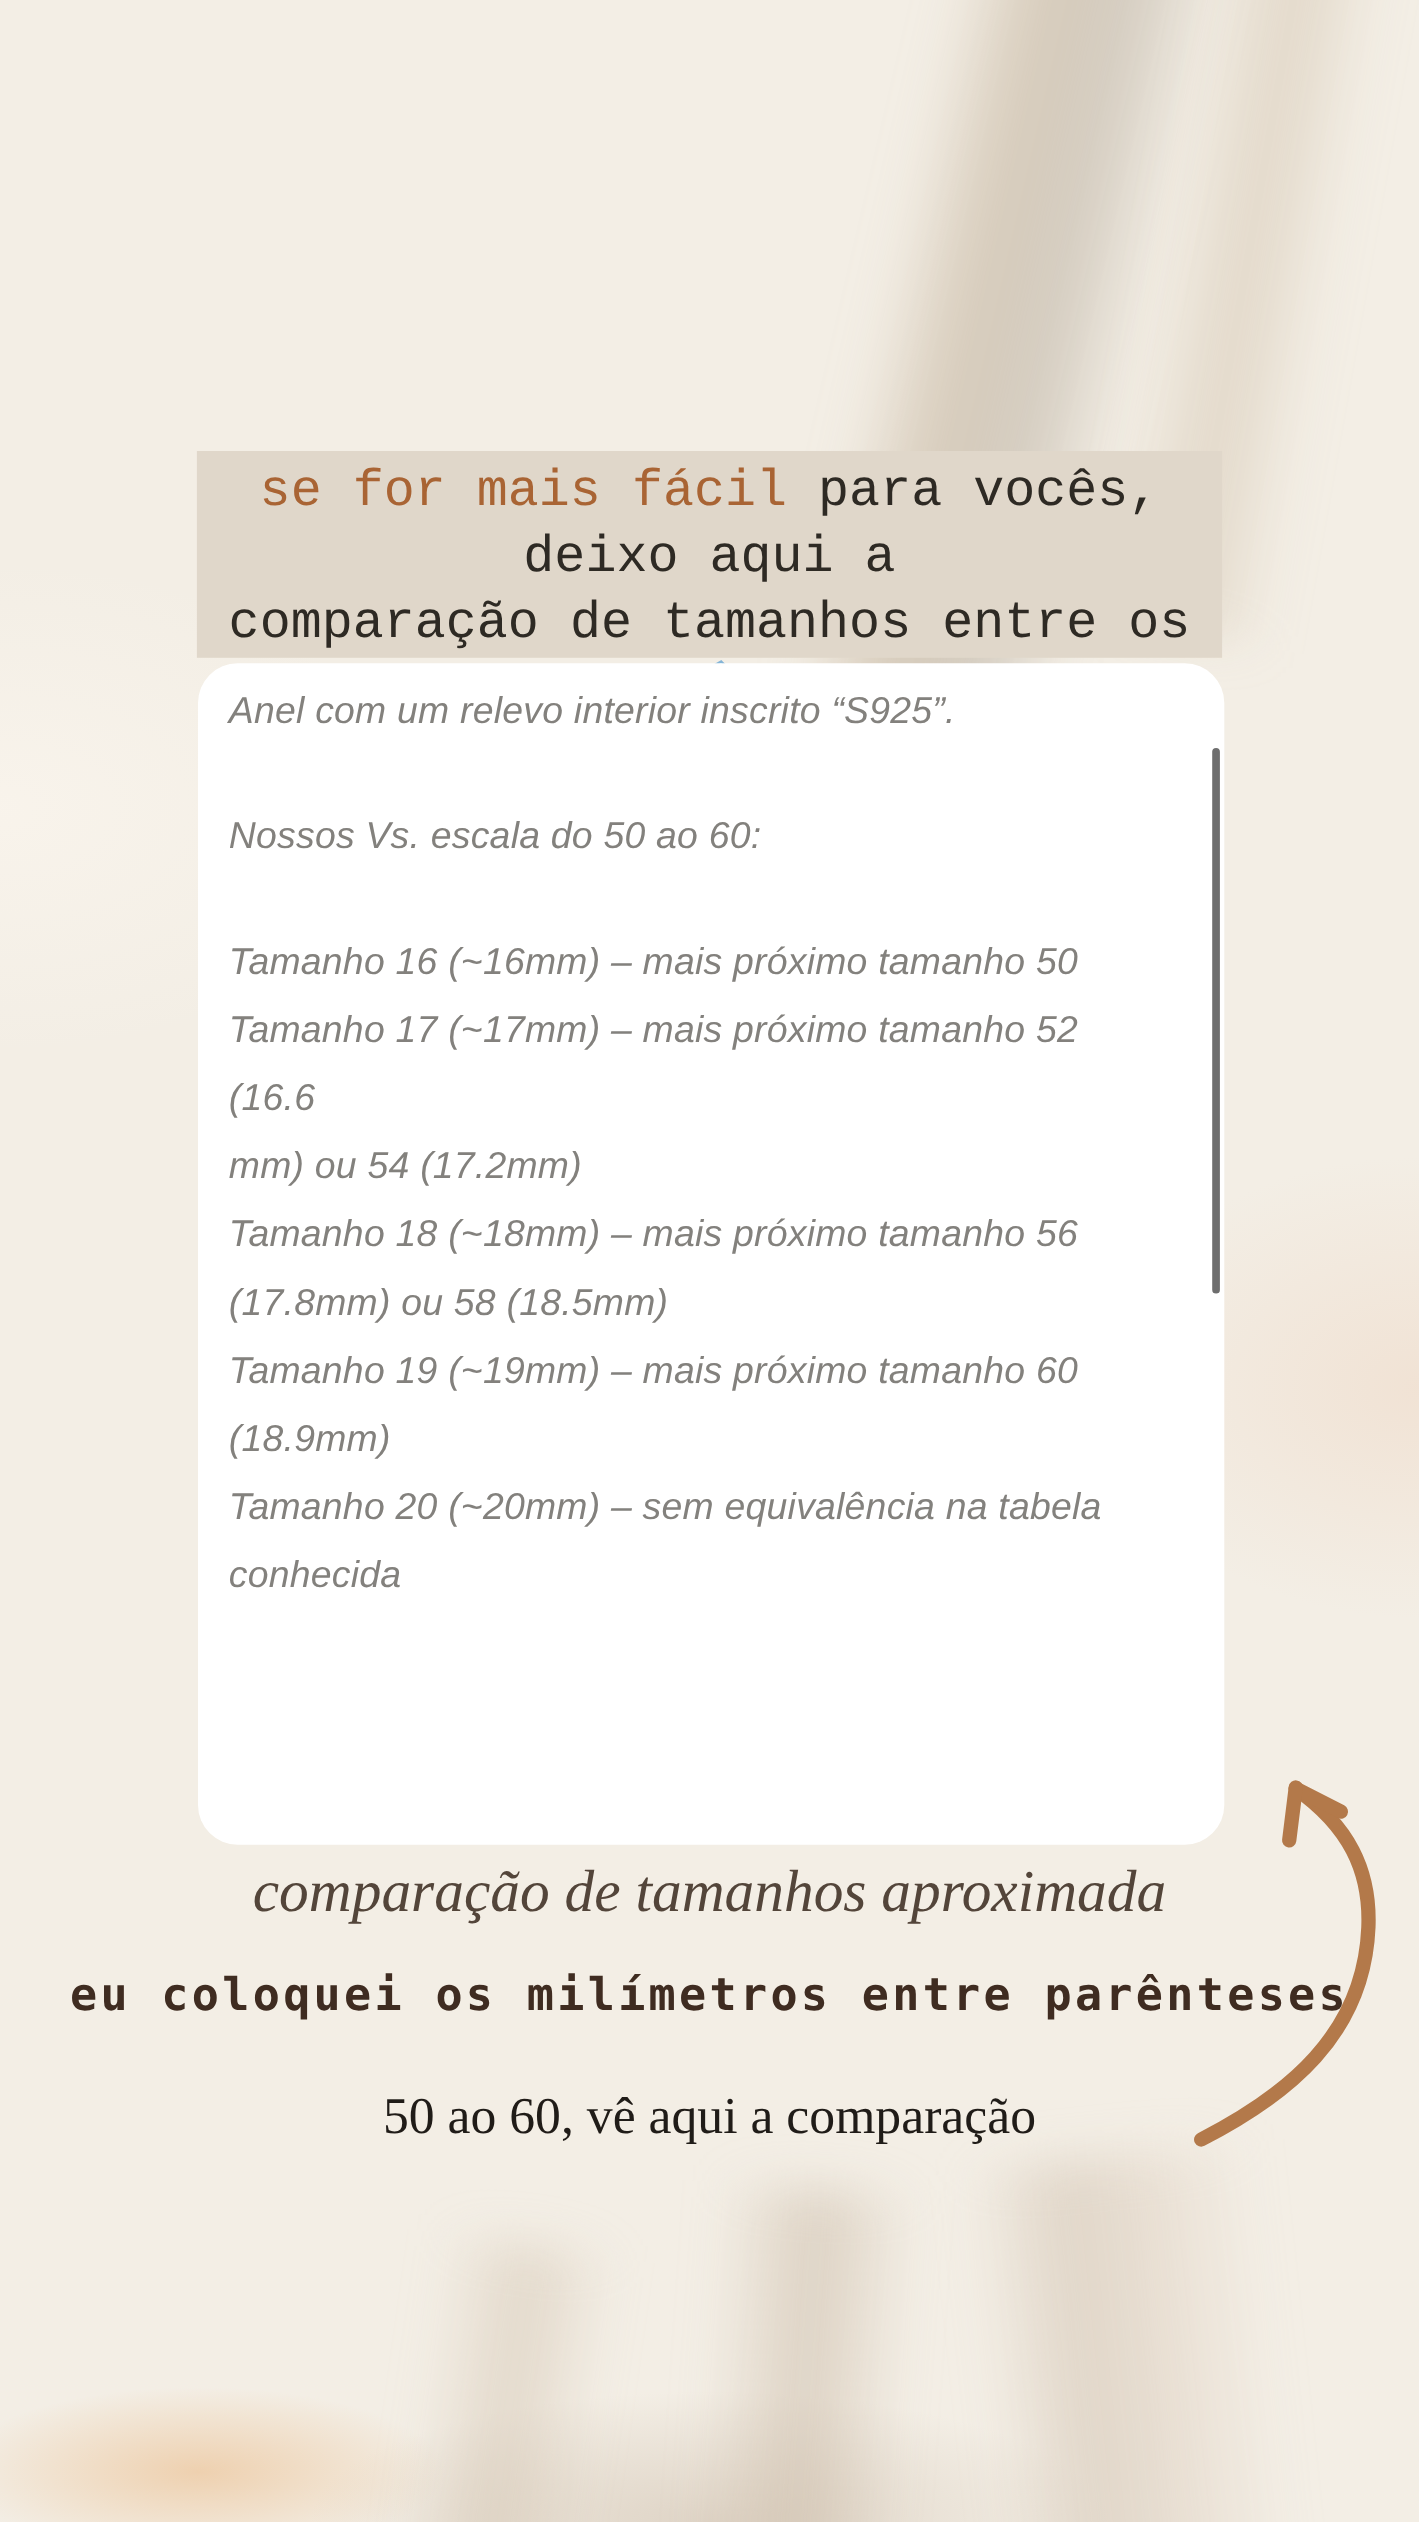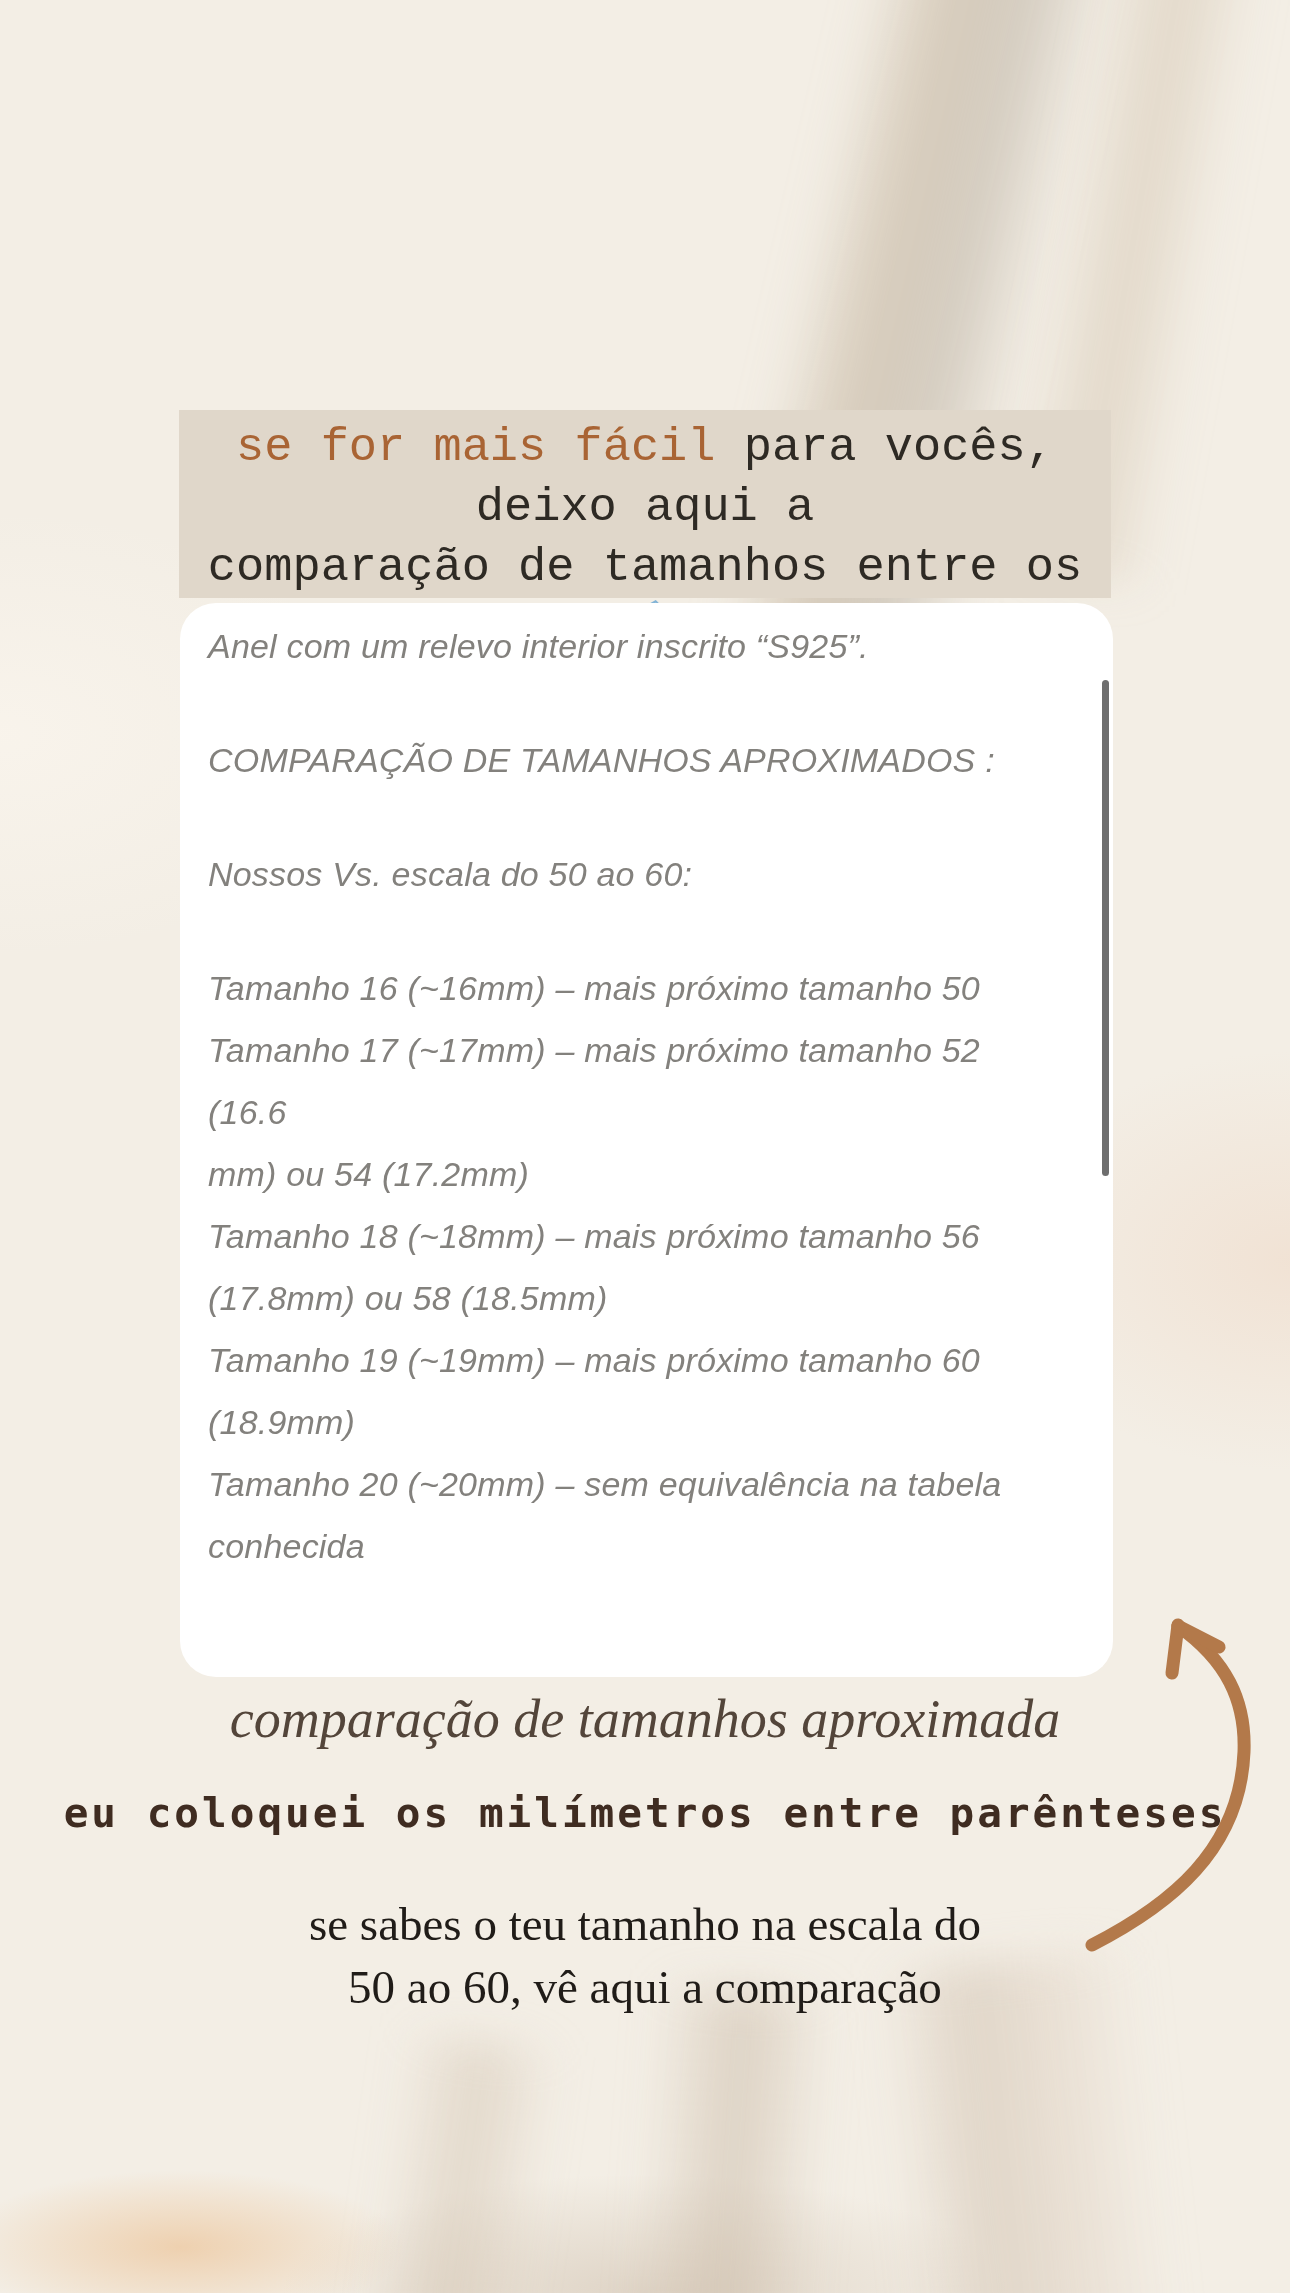--- a/index.html
+++ b/index.html
@@ -90,42 +90,40 @@
       <polygon points="23,3 35,12 23,22 11,12" fill="#b6e2f8" stroke="#84b4d6" stroke-width="2"></polygon>
       <line x1="17" y1="8" x2="29" y2="16" stroke="#e6f6fe" stroke-width="2"></line>
       <ellipse cx="23" cy="36" rx="14" ry="15" fill="none" stroke="#9aa8b6" stroke-width="5"></ellipse>
       <ellipse cx="21" cy="34" rx="13" ry="14" fill="none" stroke="#d4dde4" stroke-width="1.5"></ellipse>
     </svg></span></div>
   </div>
 
   <div class="card">
     <div class="card-text">
       <p>Anel com um relevo interior inscrito “S925”.</p>
-      <p>COMPARAÇÃO DE TAMANHOS APROXIMADOS :</p>
       <p>Nossos Vs. escala do 50 ao 60:</p>
       <div class="sizes">
         <div>Tamanho 16 (~16mm) – mais próximo tamanho 50</div>
         <div>Tamanho 17 (~17mm) – mais próximo tamanho 52 (16.6</div>
         <div>mm) ou 54 (17.2mm)</div>
         <div>Tamanho 18 (~18mm) – mais próximo tamanho 56</div>
         <div>(17.8mm) ou 58 (18.5mm)</div>
         <div>Tamanho 19 (~19mm) – mais próximo tamanho 60</div>
         <div>(18.9mm)</div>
         <div>Tamanho 20 (~20mm) – sem equivalência na tabela</div>
         <div>conhecida</div>
       </div>
     </div>
     <div class="scroll-thumb"></div>
   </div>
 
   <div class="script-caption">comparação de tamanhos aproximada</div>
   <div class="typewriter-caption">eu coloquei os milímetros entre parênteses</div>
 
   <div class="serif-caption">
-    <div>se sabes o teu tamanho na escala do</div>
     <div>50 ao 60, vê aqui a comparação</div>
   </div>
 
   <div class="arrow-wrap">
     <svg width="180" height="345" viewBox="0 0 180 345">
       <path d="M 14 333 C 92 293 162 238 166 140 C 168 88 148 48 100 14" fill="none" stroke="var(--arrow)" stroke-width="13" stroke-linecap="round"></path>
       <path d="M 100 14 L 141 35" fill="none" stroke="var(--arrow)" stroke-width="13" stroke-linecap="round"></path>
       <path d="M 100 13 L 94 61" fill="none" stroke="var(--arrow)" stroke-width="13" stroke-linecap="round"></path>
     </svg>
   </div>

